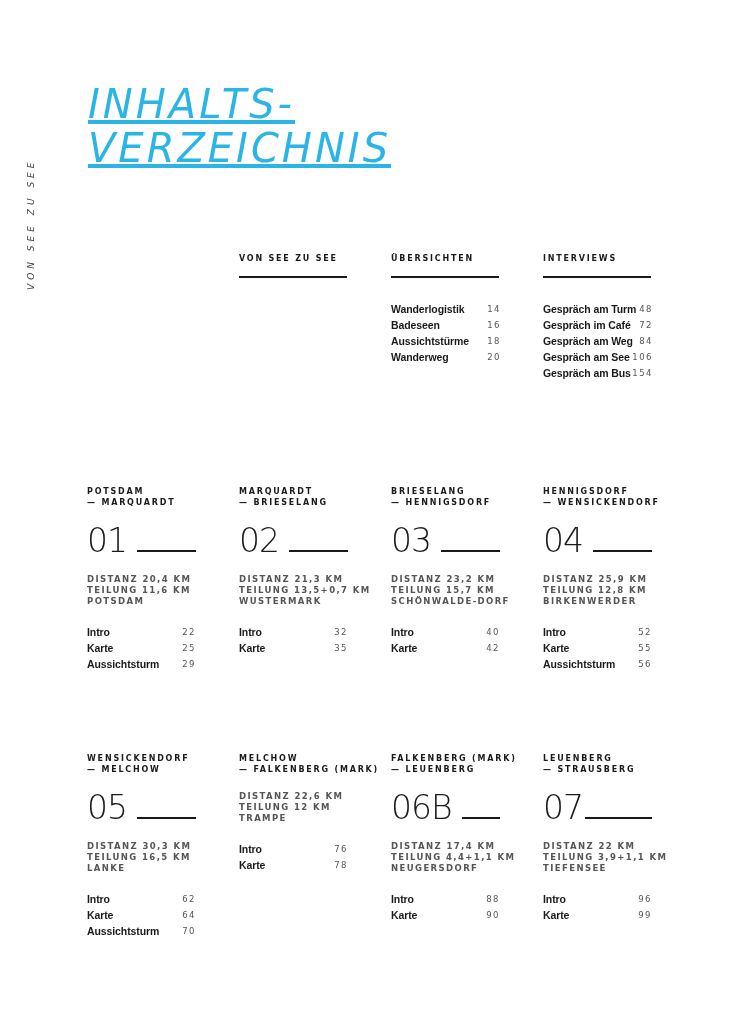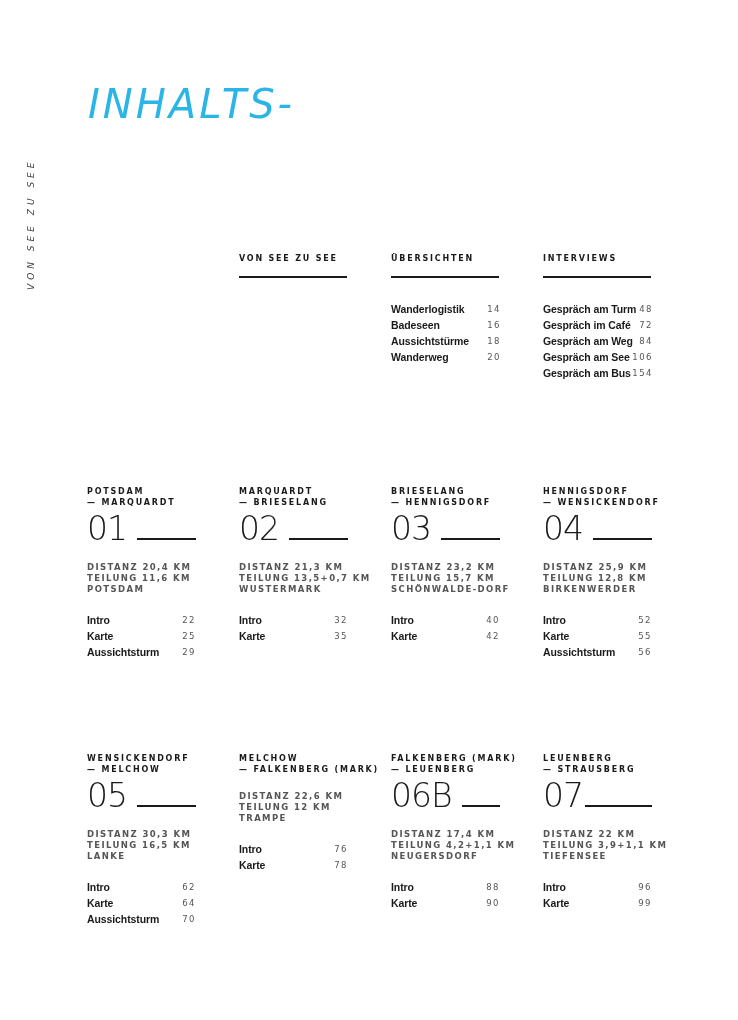--- a/index.html
+++ b/index.html
@@ -1,39 +1,40 @@
 <!DOCTYPE html>
 <html><head>
   <meta charset="utf-8">
   <style>
     html, body { margin:0; padding:0; background:#ffffff; }
     body { width:738px; height:1020px; position:relative; overflow:hidden; font-family:"DejaVu Sans", sans-serif; color:#1a1a1a; }
-    .title { position:absolute; left:88px; top:82px; color:#2bb5e6; font-family:"DejaVu Sans", sans-serif; font-style:italic; font-weight:300; font-size:40px; line-height:44px; letter-spacing:3px; margin:0; }
+    .title { position:absolute; left:88px; top:82px; color:#2bb5e6; font-family:"DejaVu Sans", sans-serif; font-style:italic; font-weight:300; font-size:40px; line-height:44px; letter-spacing:3px; margin:0;text-decoration:underline; }
     .title span { display:block; }
     .side-label { position:absolute; left:26px; top:290px; transform-origin:left top; transform:rotate(-90deg); font-size:9px; letter-spacing:4px; color:#444; white-space:nowrap; font-style:italic; }
     .col-head { position:absolute; width:108px; }
     .col-head .h { font-size:8px; font-weight:bold; letter-spacing:1.8px; color:#1a1a1a; }
     .col-head .rule { margin-top:13px; height:2px; background:#1a1a1a; width:108px; }
     .toc-list { position:absolute; width:112px; }
     .toc-row { display:flex; justify-content:space-between; font-size:10px; line-height:16px;align-items:center; }
     .toc-row .lbl { font-weight:bold; font-family:"Liberation Sans", sans-serif; font-size:10.5px; letter-spacing:-0.1px; }
     .toc-row .pg { color:#555; font-size:8.5px; letter-spacing:1.5px; }
     .stage { position:absolute; width:112px; }
     .stage .route { font-size:8px; font-weight:bold; letter-spacing:1.8px; line-height:11px; color:#1a1a1a; white-space:nowrap; }
-    .stage .numrow { display:flex; align-items:flex-end; height:38px; }
+    .stage .numrow { display:flex; align-items:flex-end; margin-top:12px; height:38px; }
     .stage .num { font-size:33px; font-weight:300; line-height:34px; letter-spacing:-1px; color:#1a1a1a; font-family:"DejaVu Sans", sans-serif; }
     .stage .numline { flex:1; height:2px; background:#1a1a1a; margin-left:10px; margin-bottom:6px; }
     .stage .meta { margin-top:16px; font-size:8.5px; letter-spacing:1.4px; line-height:11px; color:#555; white-space:nowrap;font-weight:bold; }
     .stage .items { margin-top:17px; }
   </style>
 </head>
 <body>
 
 <h1 class="title">
   <span>INHALTS-</span>
+  <span>VERZEICHNIS</span>
 </h1>
 
 <div class="side-label">VON SEE ZU SEE</div>
 
 <div class="col-head" style="left:239px; top:254px;">
   <div class="h">VON SEE ZU SEE</div>
   <div class="rule"></div>
 </div>
 <div class="col-head" style="left:391px; top:254px;">
   <div class="h">ÜBERSICHTEN</div>
@@ -240,21 +241,21 @@
 
 <div class="stage" style="left:391px; top:753px; width:109px;">
   <div class="route">FALKENBERG (MARK)</div>
   <div class="route">— LEUENBERG</div>
   <div class="numrow">
       <span class="num">06B</span>
       <span class="numline"></span>
     </div>
   <div class="meta">
     <div>DISTANZ 17,4 KM</div>
-    <div>TEILUNG 4,2+1,1 KM</div>
+    <div>TEILUNG 4,4+1,1 KM</div>
     <div>NEUGERSDORF</div>
   </div>
   <div class="items">
     <div class="toc-row">
         <span class="lbl">Intro</span>
         <span class="pg">88</span>
       </div>
     <div class="toc-row">
         <span class="lbl">Karte</span>
         <span class="pg">90</span>

